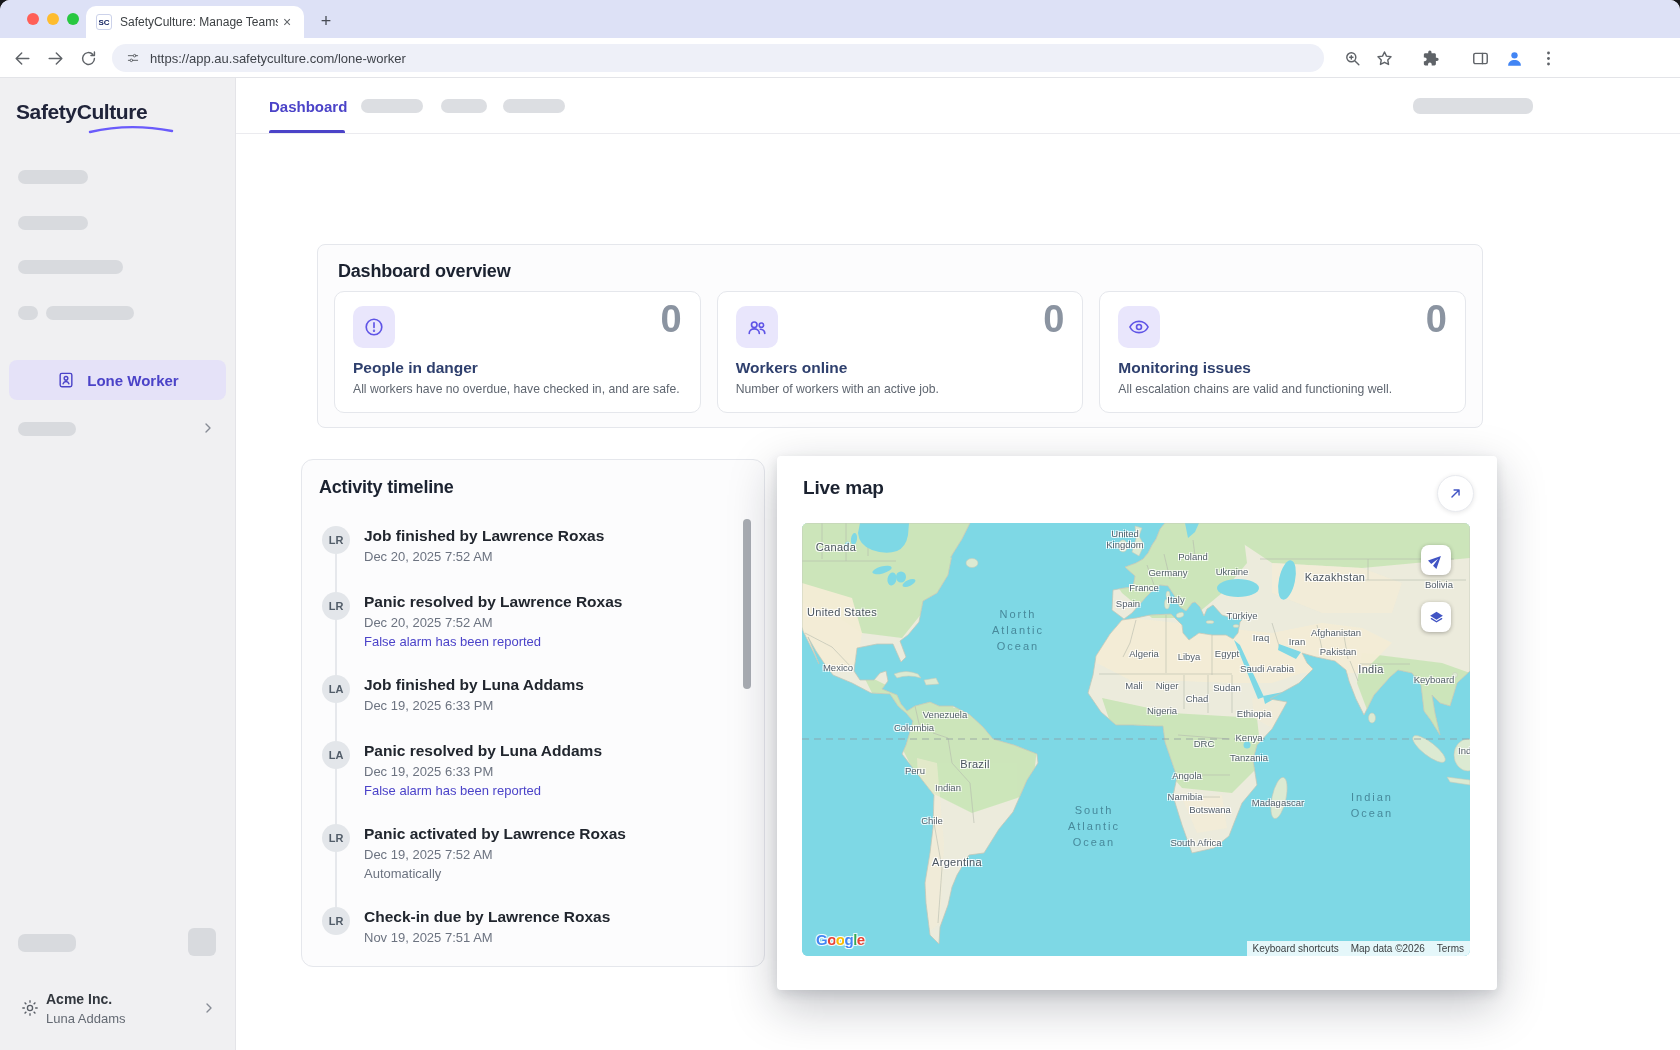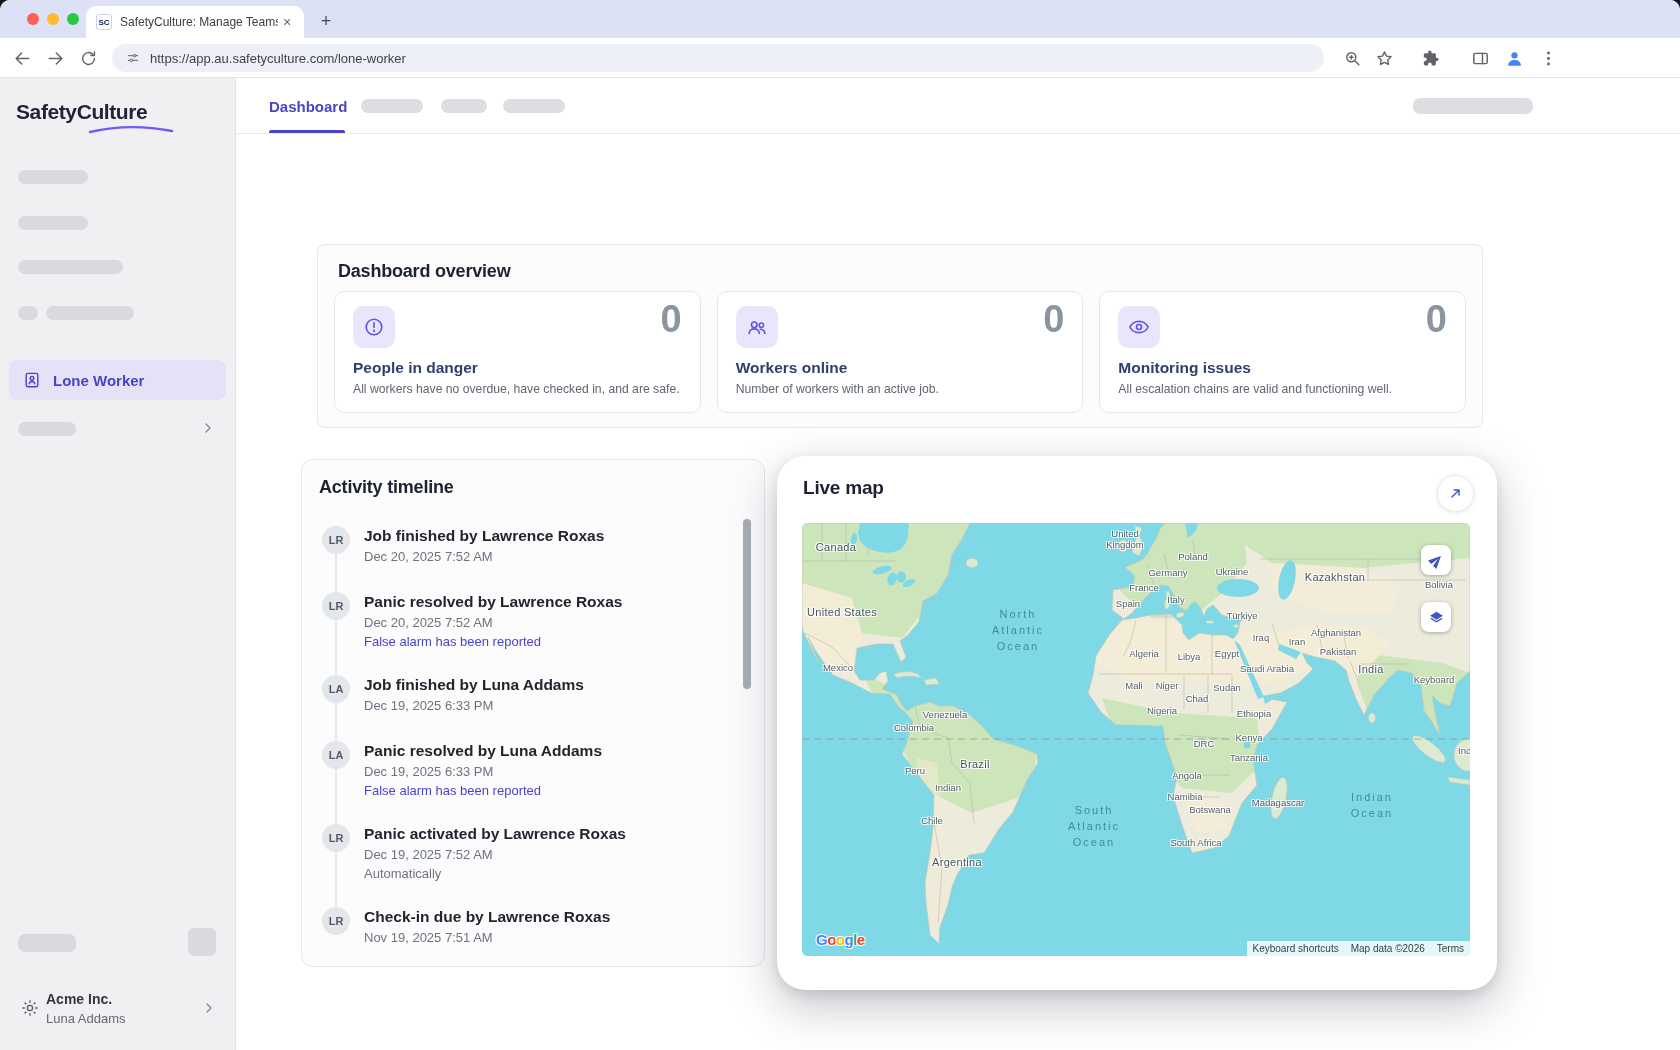--- a/index.html
+++ b/index.html
@@ -23,21 +23,21 @@
   .omnibox svg { width:14px; height:14px; stroke:#5f6368; fill:none; stroke-width:1.7; stroke-linecap:round; }
   .url { font-size:13px; color:#3f434a; margin-left:10px; white-space:nowrap; }
   .avatar-btn svg { stroke:none !important; }
 
   
   .app { position:absolute; left:0; top:78px; right:0; bottom:0; background:#fff; }
   .sidebar { position:absolute; left:0; top:0; width:236px; bottom:0; background:#f0f0f2; border-right:1px solid #e4e4e8; }
   .logo { position:absolute; left:16px; top:22px; font-size:21px; font-weight:800; color:#20243a; letter-spacing:-0.4px; }
   .logo .swoosh { position:absolute; left:72px; top:25px; }
   .sk { position:absolute; background:#d8dade; border-radius:7px; }
-  .lw-item { position:absolute; left:9px; right:9px; top:282px; height:40px; background:#e5e2f8; border-radius:8px; display:flex; align-items:center; padding:0 13px; }
+  .lw-item { position:absolute; left:9px; right:9px; top:282px; height:40px; background:#e5e2f8; border-radius:8px; display:flex; align-items:center; padding:0 13px;justify-content:center; }
   .lw-item svg { width:20px; height:20px; stroke:#4b43c8; fill:none; stroke-width:1.7; stroke-linecap:round; stroke-linejoin:round; }
   .lw-label { margin-left:11px; font-size:15px; font-weight:600; color:#4b43c8; }
   .chev { position:absolute; width:24px; height:24px; display:flex; align-items:center; justify-content:center; }
   .chev svg { width:16px; height:16px; stroke:#868b95; fill:none; stroke-width:2; stroke-linecap:round; stroke-linejoin:round; }
   .org { position:absolute; left:0; right:0; bottom:18px; height:46px; }
   .org svg.gear { position:absolute; left:20px; top:12px; width:20px; height:20px; stroke:#5a5f67; fill:none; stroke-width:1.6; }
   .org-company { position:absolute; left:46px; top:5px; font-size:14px; font-weight:700; color:#32373e; }
   .org-user { position:absolute; left:46px; top:25px; font-size:13px; color:#646a73; }
 
   .topnav { position:absolute; left:236px; top:0; right:0; height:56px; background:#fff; border-bottom:1px solid #ebebef; }
@@ -65,21 +65,21 @@
   .t-item { display:flex; margin-bottom:25px; position:relative; }
   .t-avatar { width:28px; height:28px; border-radius:50%; background:#e3e6ea; color:#525d69; font-size:11px; font-weight:700; display:flex; align-items:center; justify-content:center; flex:0 0 28px; }
   .t-body { margin-left:14px; }
   .t-title { font-size:15.5px; line-height:20px; font-weight:700; color:#21262e; }
   .t-time { font-size:13px; line-height:21px; color:#6c7380; }
   .t-link { font-size:13px; line-height:17px; color:#4b43c9; display:block; text-decoration:none; }
   .t-note { font-size:13px; line-height:17px; color:#6c7380; }
   .tl-scroll { position:absolute; left:441px; top:59px; width:8px; height:170px; border-radius:4px; background:#a9adb3; }
 
   
-  .map-card { position:absolute; left:777px; top:378px; width:720px; height:534px; background:#fff; border-radius:28px; box-shadow:0 16px 48px rgba(20,25,40,.25), 0 4px 12px rgba(20,25,40,.12); z-index:10; }
+  .map-card { position:absolute; left:777px; top:378px; width:720px; height:534px; background:#fff; border-radius:4px; box-shadow:0 16px 48px rgba(20,25,40,.25), 0 4px 12px rgba(20,25,40,.12); z-index:10; }
   .map-card .card-h { position:absolute; left:26px; top:21px; font-size:19px; }
   .expand-btn { position:absolute; right:23px; top:19px; width:37px; height:37px; border-radius:50%; background:#fff; border:1px solid #e8eaef; box-shadow:0 1px 5px rgba(0,0,0,.1); display:flex; align-items:center; justify-content:center; }
   .expand-btn svg { width:17px; height:17px; stroke:#4154c4; fill:none; stroke-width:2; stroke-linecap:round; stroke-linejoin:round; }
   .map { position:absolute; left:25px; top:67px; width:668px; height:433px; border-radius:6px; overflow:hidden; background:#7ed8e5; }
   .map svg.world { position:absolute; left:0; top:0; }
 
   .ml { position:absolute; transform:translate(-50%,-50%); font-size:9.5px; color:#545f6b; white-space:nowrap; pointer-events:none;
         text-shadow:-1px -1px 0 rgba(255,255,255,.9), 1px -1px 0 rgba(255,255,255,.9), -1px 1px 0 rgba(255,255,255,.9), 1px 1px 0 rgba(255,255,255,.9); }
   .ml-lg { font-size:11px; letter-spacing:.3px; color:#4a545f; }
   .ml-2l { white-space:normal; width:56px; text-align:center; line-height:11px; }

